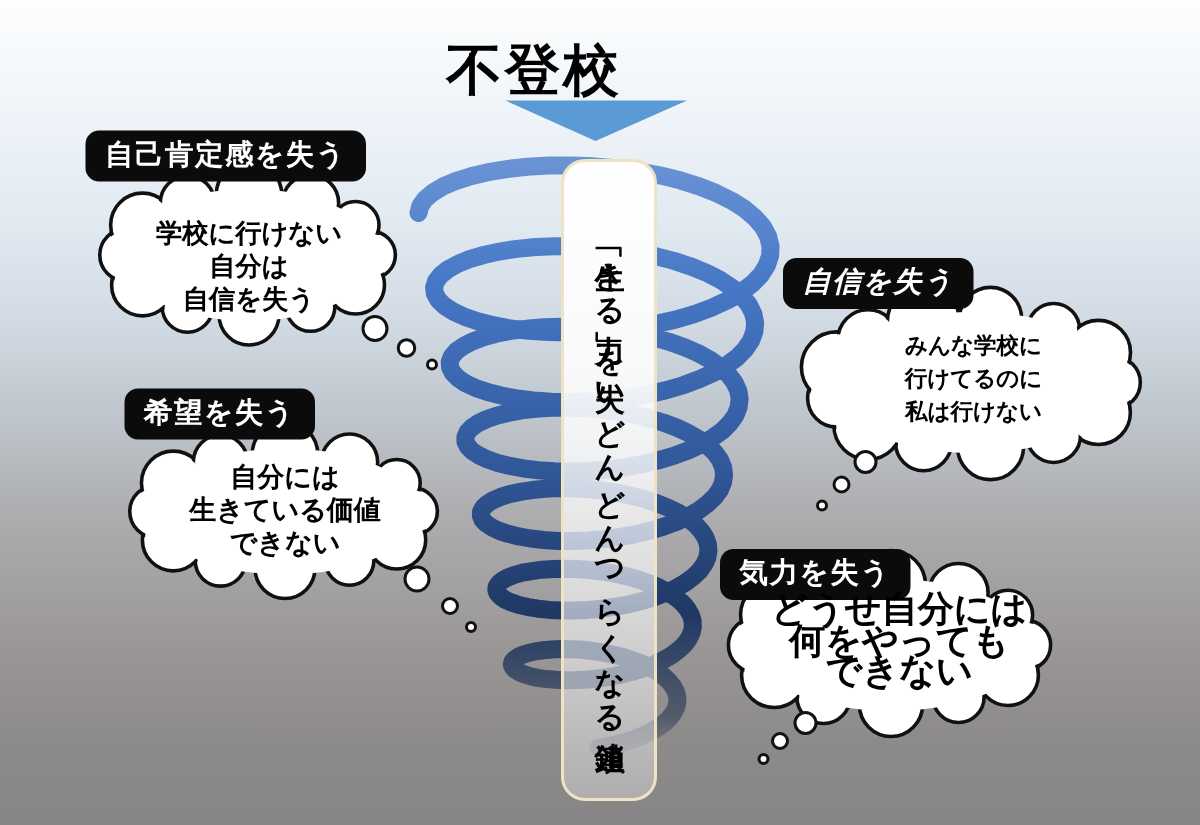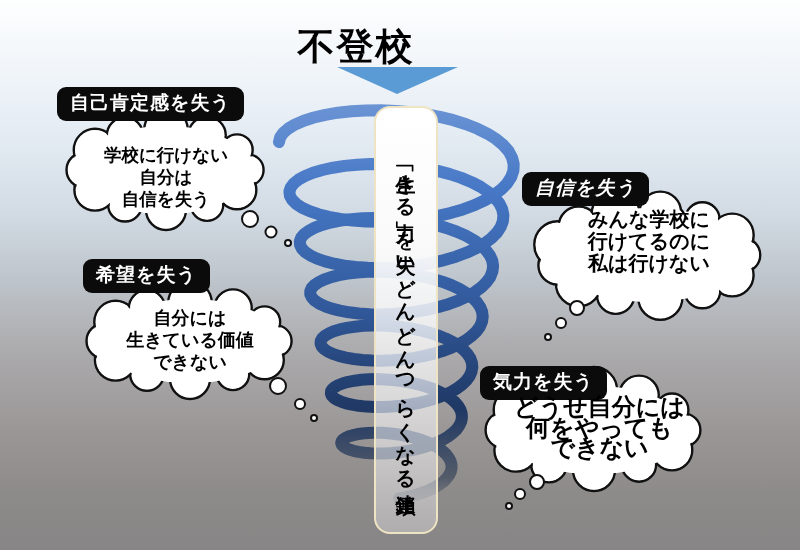--- a/index.html
+++ b/index.html
@@ -56,21 +56,21 @@
   #label-0 { left: 57px;  top: 87px;  }
   #label-1 { left: 522px; top: 172px; font-style: italic; }
   #label-2 { left: 83px;  top: 259px; }
   #label-3 { left: 480px; top: 366px; text-align: right; }
 
   .thought-text {
     position: absolute; z-index: 4;
     text-align: center; color: #000; font-weight: bold;
   }
   #thought-0 { left: 66px;  top: 144px; width: 200px; font-size: 17.5px; line-height: 22px; }
-  #thought-1 { left: 549px; top: 208px; width: 200px; font-size: 20px; line-height: 22px; }
+  #thought-1 { left: 549px; top: 220px; width: 200px; font-size: 15px; line-height: 22px; }
   #thought-2 { left: 90px;  top: 307px; width: 200px; font-size: 18px;   line-height: 22px; }
   #thought-3 { left: 497px; top: 397px; width: 205px; font-size: 24px;   line-height: 20.5px; }
 </style>
 </head>
 <body>
 
 <div id="stage">
 
   <svg id="scene-svg" width="800" height="550" viewBox="0 0 800 550">
     <defs>

